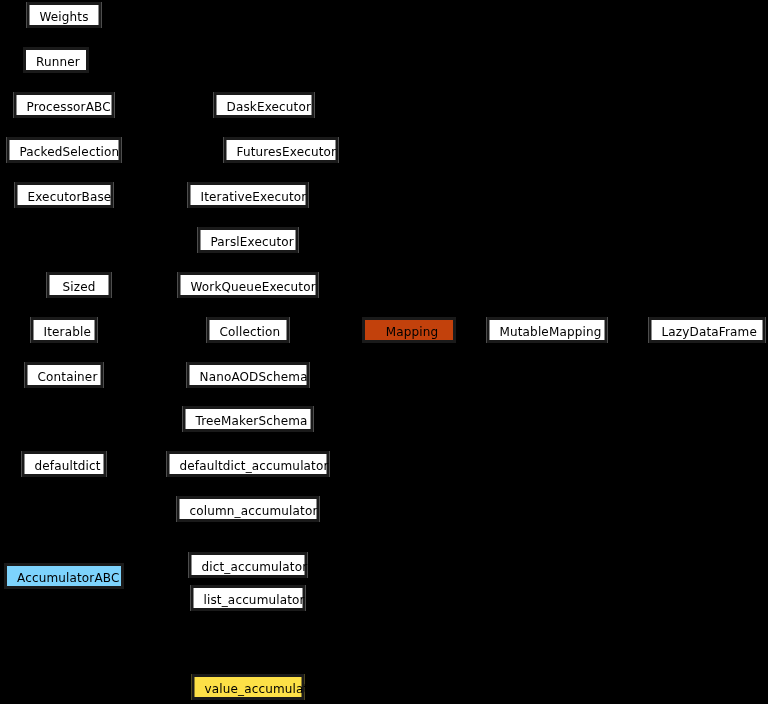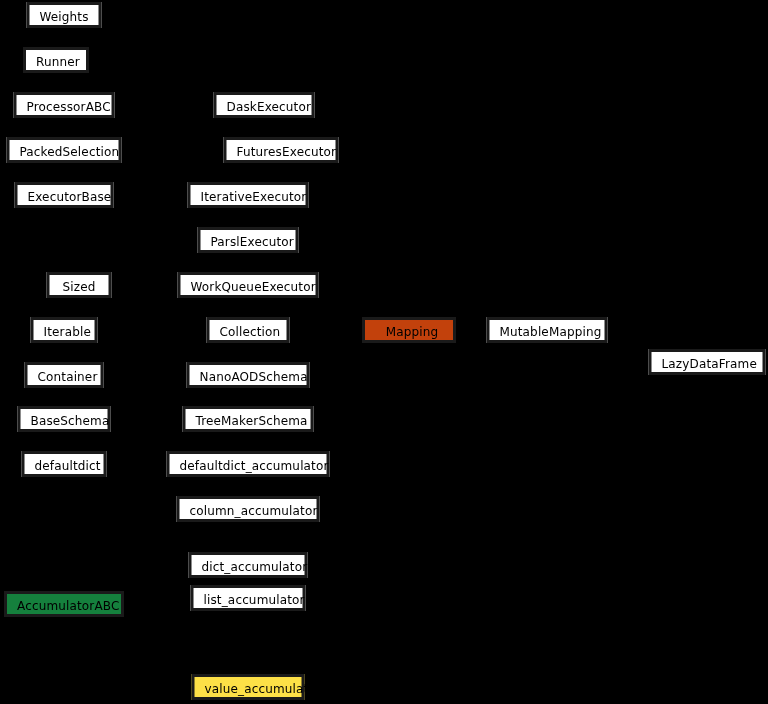--- a/index.html
+++ b/index.html
@@ -38,32 +38,31 @@
 
 <div id="diagram" style="width: 768px; height: 704px; background: rgb(0, 0, 0);">
     <div class="node" style="left: 64px; top: 2px; width: 75px; background: rgb(255, 255, 255); border-color: rgb(26, 26, 26); color: rgb(0, 0, 0);">Weights</div>
     <div class="node" style="left: 56px; top: 47px; width: 66px; background: rgb(255, 255, 255); border-color: rgb(26, 26, 26); color: rgb(0, 0, 0);">Runner</div>
     <div class="node" style="left: 64px; top: 92px; width: 101px; background: rgb(255, 255, 255); border-color: rgb(26, 26, 26); color: rgb(0, 0, 0);">ProcessorABC</div>
     <div class="node" style="left: 64px; top: 137px; width: 115px; background: rgb(255, 255, 255); border-color: rgb(26, 26, 26); color: rgb(0, 0, 0);">PackedSelection</div>
     <div class="node" style="left: 64px; top: 182px; width: 99px; background: rgb(255, 255, 255); border-color: rgb(26, 26, 26); color: rgb(0, 0, 0);">ExecutorBase</div>
     <div class="node" style="left: 64px; top: 272px; width: 65px; background: rgb(255, 255, 255); border-color: rgb(26, 26, 26); color: rgb(0, 0, 0); margin-left: 15px;">Sized</div>
     <div class="node" style="left: 64px; top: 317px; width: 67px; background: rgb(255, 255, 255); border-color: rgb(26, 26, 26); color: rgb(0, 0, 0);">Iterable</div>
     <div class="node" style="left: 64px; top: 362px; width: 79px; background: rgb(255, 255, 255); border-color: rgb(26, 26, 26); color: rgb(0, 0, 0);">Container</div>
-    <div class="node" style="left: 64px; top: 406px; width: 93px; background: rgb(255, 255, 255); border-color: rgb(26, 26, 26); color: rgb(0, 0, 0);">BaseSchema</div>
     <div class="node" style="left: 64px; top: 451px; width: 85px; background: rgb(255, 255, 255); border-color: rgb(26, 26, 26); color: rgb(0, 0, 0);">defaultdict</div>
-    <div class="node" style="left: 64px; top: 591px; width: 120px; background: #15803d; border-color: rgb(26, 26, 26); color: rgb(0, 0, 0);">AccumulatorABC</div>
+    <div class="node" style="left: 64px; top: 563px; width: 120px; background: #7dd3fc; border-color: rgb(26, 26, 26); color: rgb(0, 0, 0);">AccumulatorABC</div>
     <div class="node" style="left: 264px; top: 92px; width: 101px; background: rgb(255, 255, 255); border-color: rgb(26, 26, 26); color: rgb(0, 0, 0); text-align: right;">DaskExecutor</div>
     <div class="node" style="left: 248px; top: 137px; width: 115px; background: rgb(255, 255, 255); border-color: rgb(26, 26, 26); color: rgb(0, 0, 0); margin-left: 33px;">FuturesExecutor</div>
     <div class="node" style="left: 248px; top: 182px; width: 121px; background: rgb(255, 255, 255); border-color: rgb(26, 26, 26); color: rgb(0, 0, 0);">IterativeExecutor</div>
     <div class="node" style="left: 248px; top: 227px; width: 101px; background: rgb(255, 255, 255); border-color: rgb(26, 26, 26); color: rgb(0, 0, 0);">ParslExecutor</div>
     <div class="node" style="left: 248px; top: 272px; width: 141px; background: rgb(255, 255, 255); border-color: rgb(26, 26, 26); color: rgb(0, 0, 0);">WorkQueueExecutor</div>
     <div class="node" style="left: 248px; top: 317px; width: 83px; background: rgb(255, 255, 255); border-color: rgb(26, 26, 26); color: rgb(0, 0, 0);">Collection</div>
     <div class="node" style="left: 248px; top: 362px; width: 123px; background: rgb(255, 255, 255); border-color: rgb(26, 26, 26); color: rgb(0, 0, 0);">NanoAODSchema</div>
     <div class="node" style="left: 248px; top: 406px; width: 131px; background: rgb(255, 255, 255); border-color: rgb(26, 26, 26); color: rgb(0, 0, 0);">TreeMakerSchema</div>
     <div class="node" style="left: 248px; top: 451px; width: 163px; background: rgb(255, 255, 255); border-color: rgb(26, 26, 26); color: rgb(0, 0, 0);">defaultdict_accumulator</div>
     <div class="node" style="left: 248px; top: 496px; width: 143px; background: rgb(255, 255, 255); border-color: rgb(26, 26, 26); color: rgb(0, 0, 0);">column_accumulator</div>
     <div class="node" style="left: 248px; top: 540px; width: 119px; background: rgb(255, 255, 255); border-color: rgb(26, 26, 26); color: rgb(0, 0, 0); margin-top: 12px;">dict_accumulator</div>
     <div class="node" style="left: 248px; top: 585px; width: 115px; background: rgb(255, 255, 255); border-color: rgb(26, 26, 26); color: rgb(0, 0, 0);">list_accumulator</div>
     <div class="node" style="left: 248px; top: 674px; width: 113px; background: #fde047; border-color: rgb(26, 26, 26); color: rgb(0, 0, 0); text-align: center;">value_accumulator</div>
     <div class="node" style="left: 409px; top: 317px; width: 94px; background: #c2410c; border-color: rgb(26, 26, 26); color: rgb(0, 0, 0); padding-left: 16px;">Mapping</div>
     <div class="node" style="left: 547px; top: 317px; width: 121px; background: rgb(255, 255, 255); border-color: rgb(26, 26, 26); color: rgb(0, 0, 0);">MutableMapping</div>
-    <div class="node" style="left: 707px; top: 317px; width: 117px; background: rgb(255, 255, 255); border-color: rgb(26, 26, 26); color: rgb(0, 0, 0); margin-top: 32px;">LazyDataFrame</div>
+    <div class="node" style="left: 707px; top: 317px; width: 117px; background: rgb(255, 255, 255); border-color: rgb(26, 26, 26); color: rgb(0, 0, 0);">LazyDataFrame</div>
   </div>
 
 </body></html>

